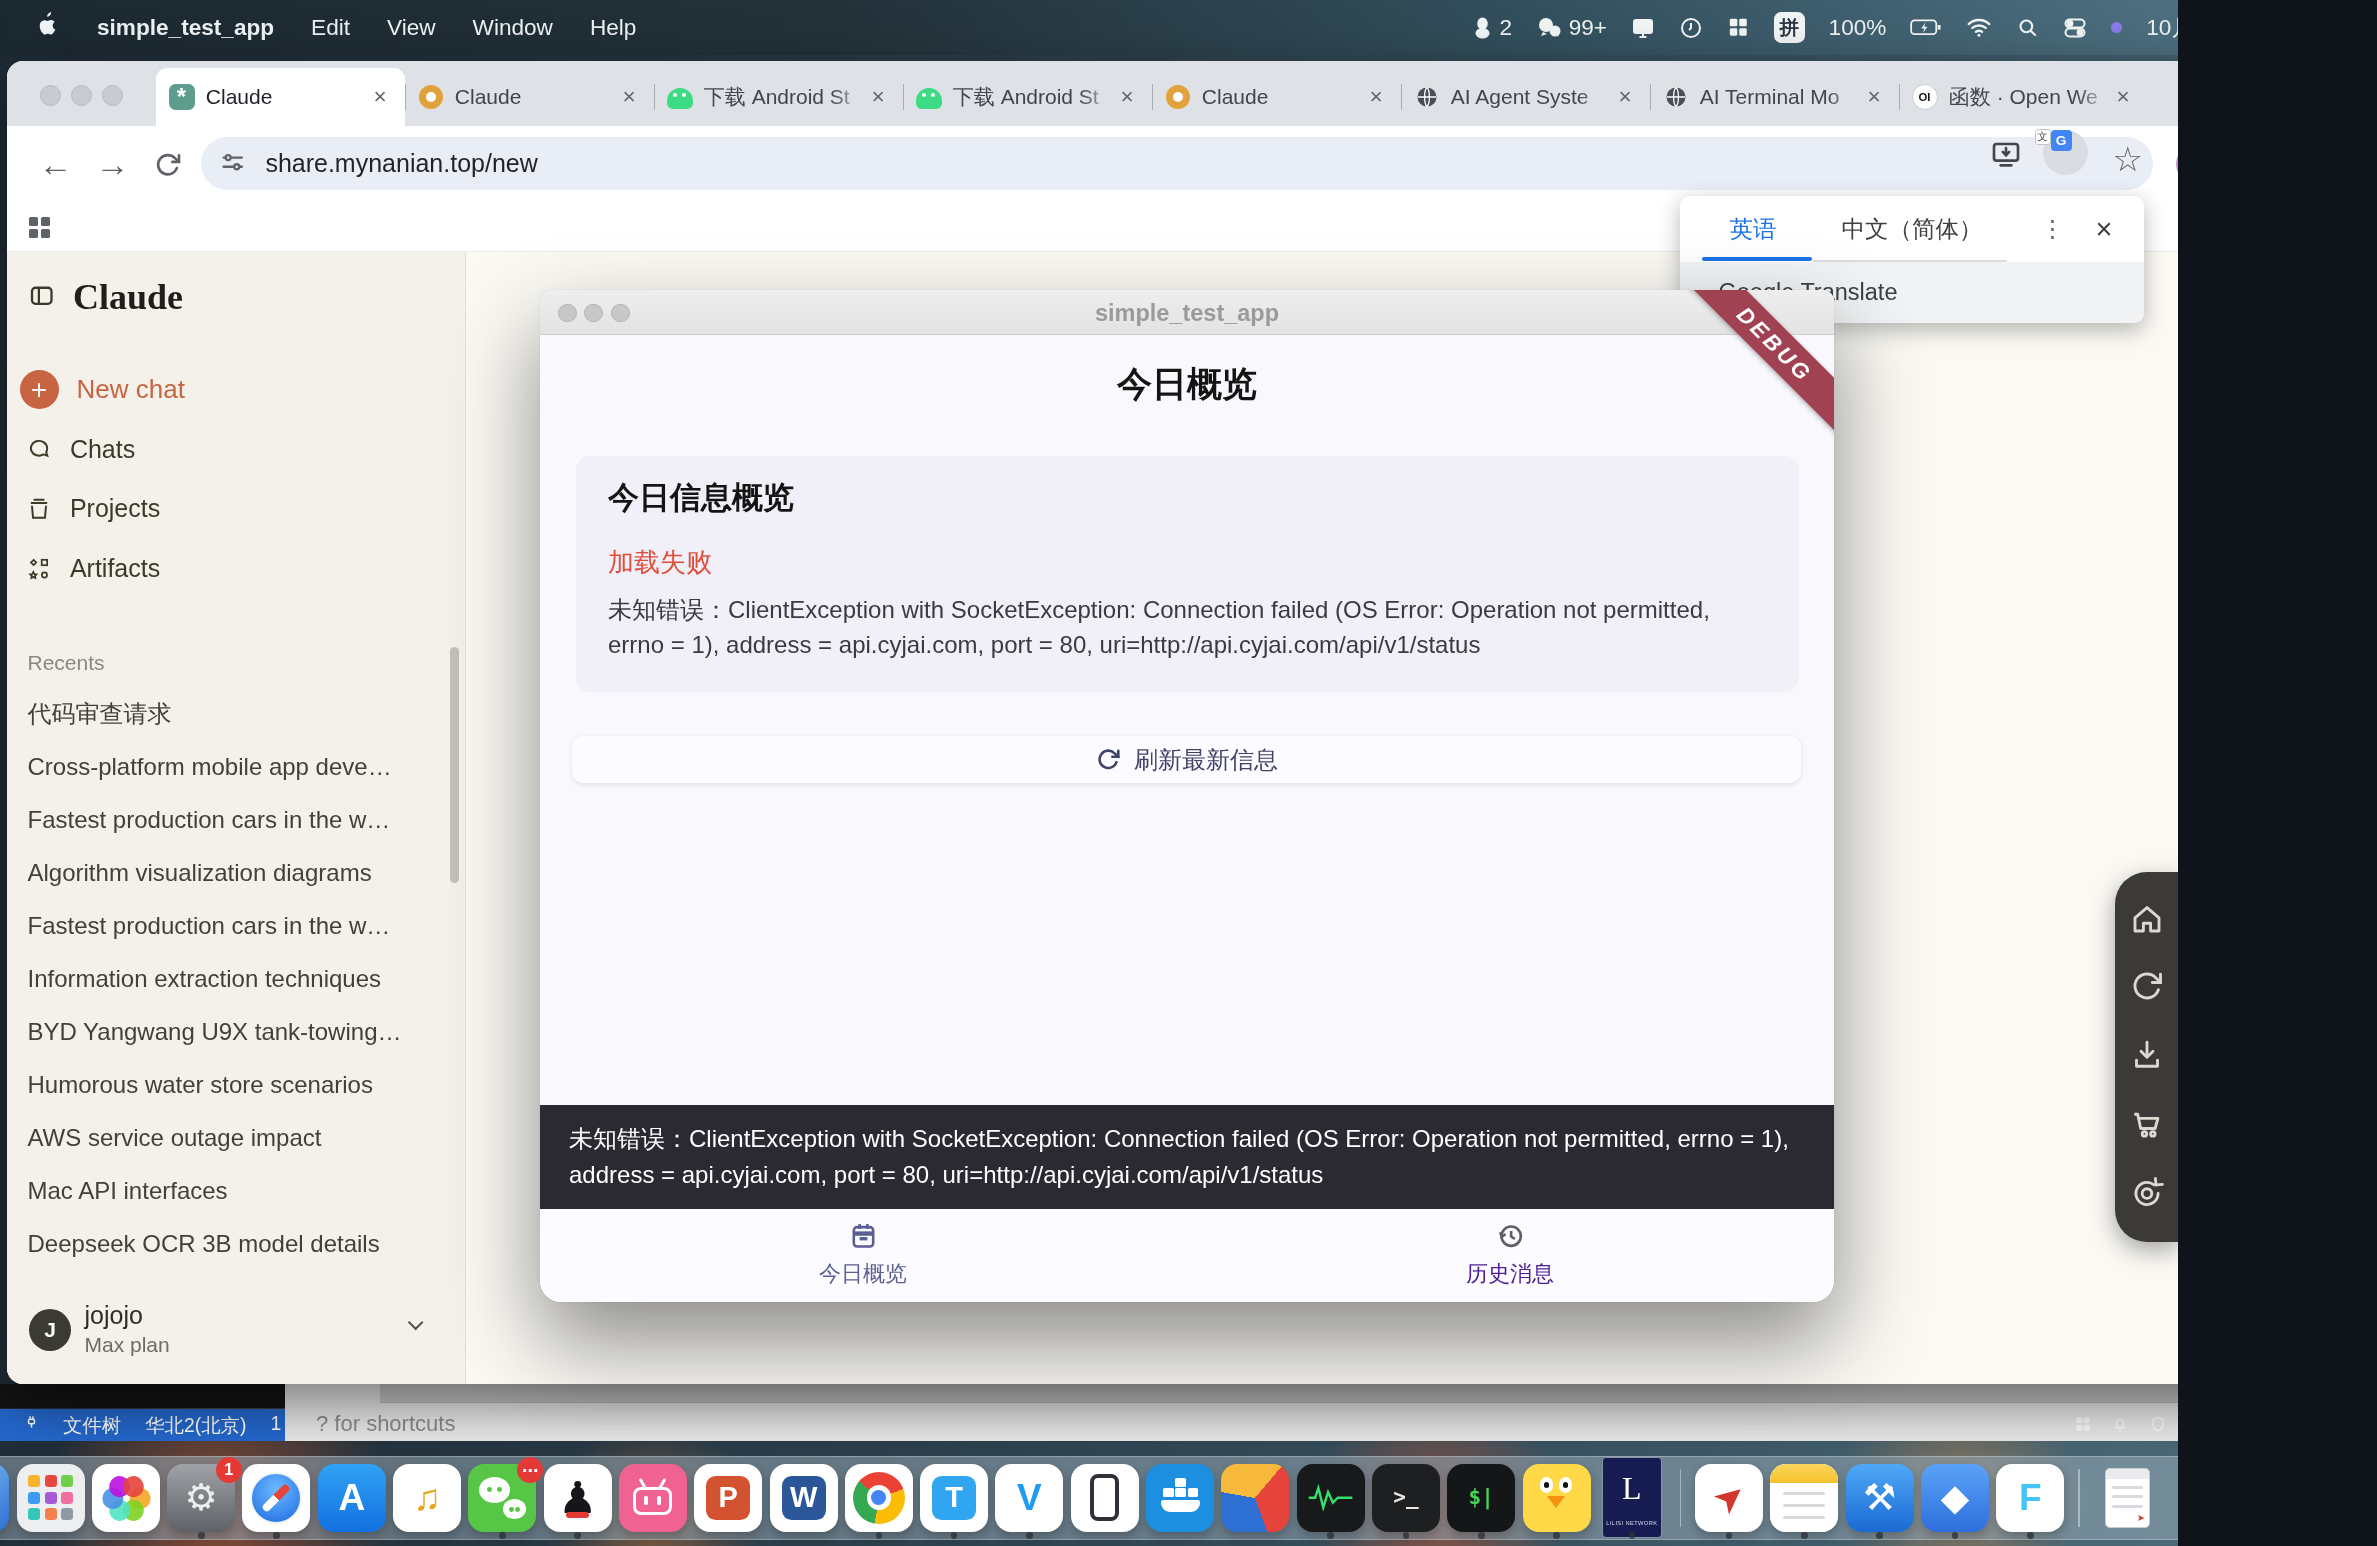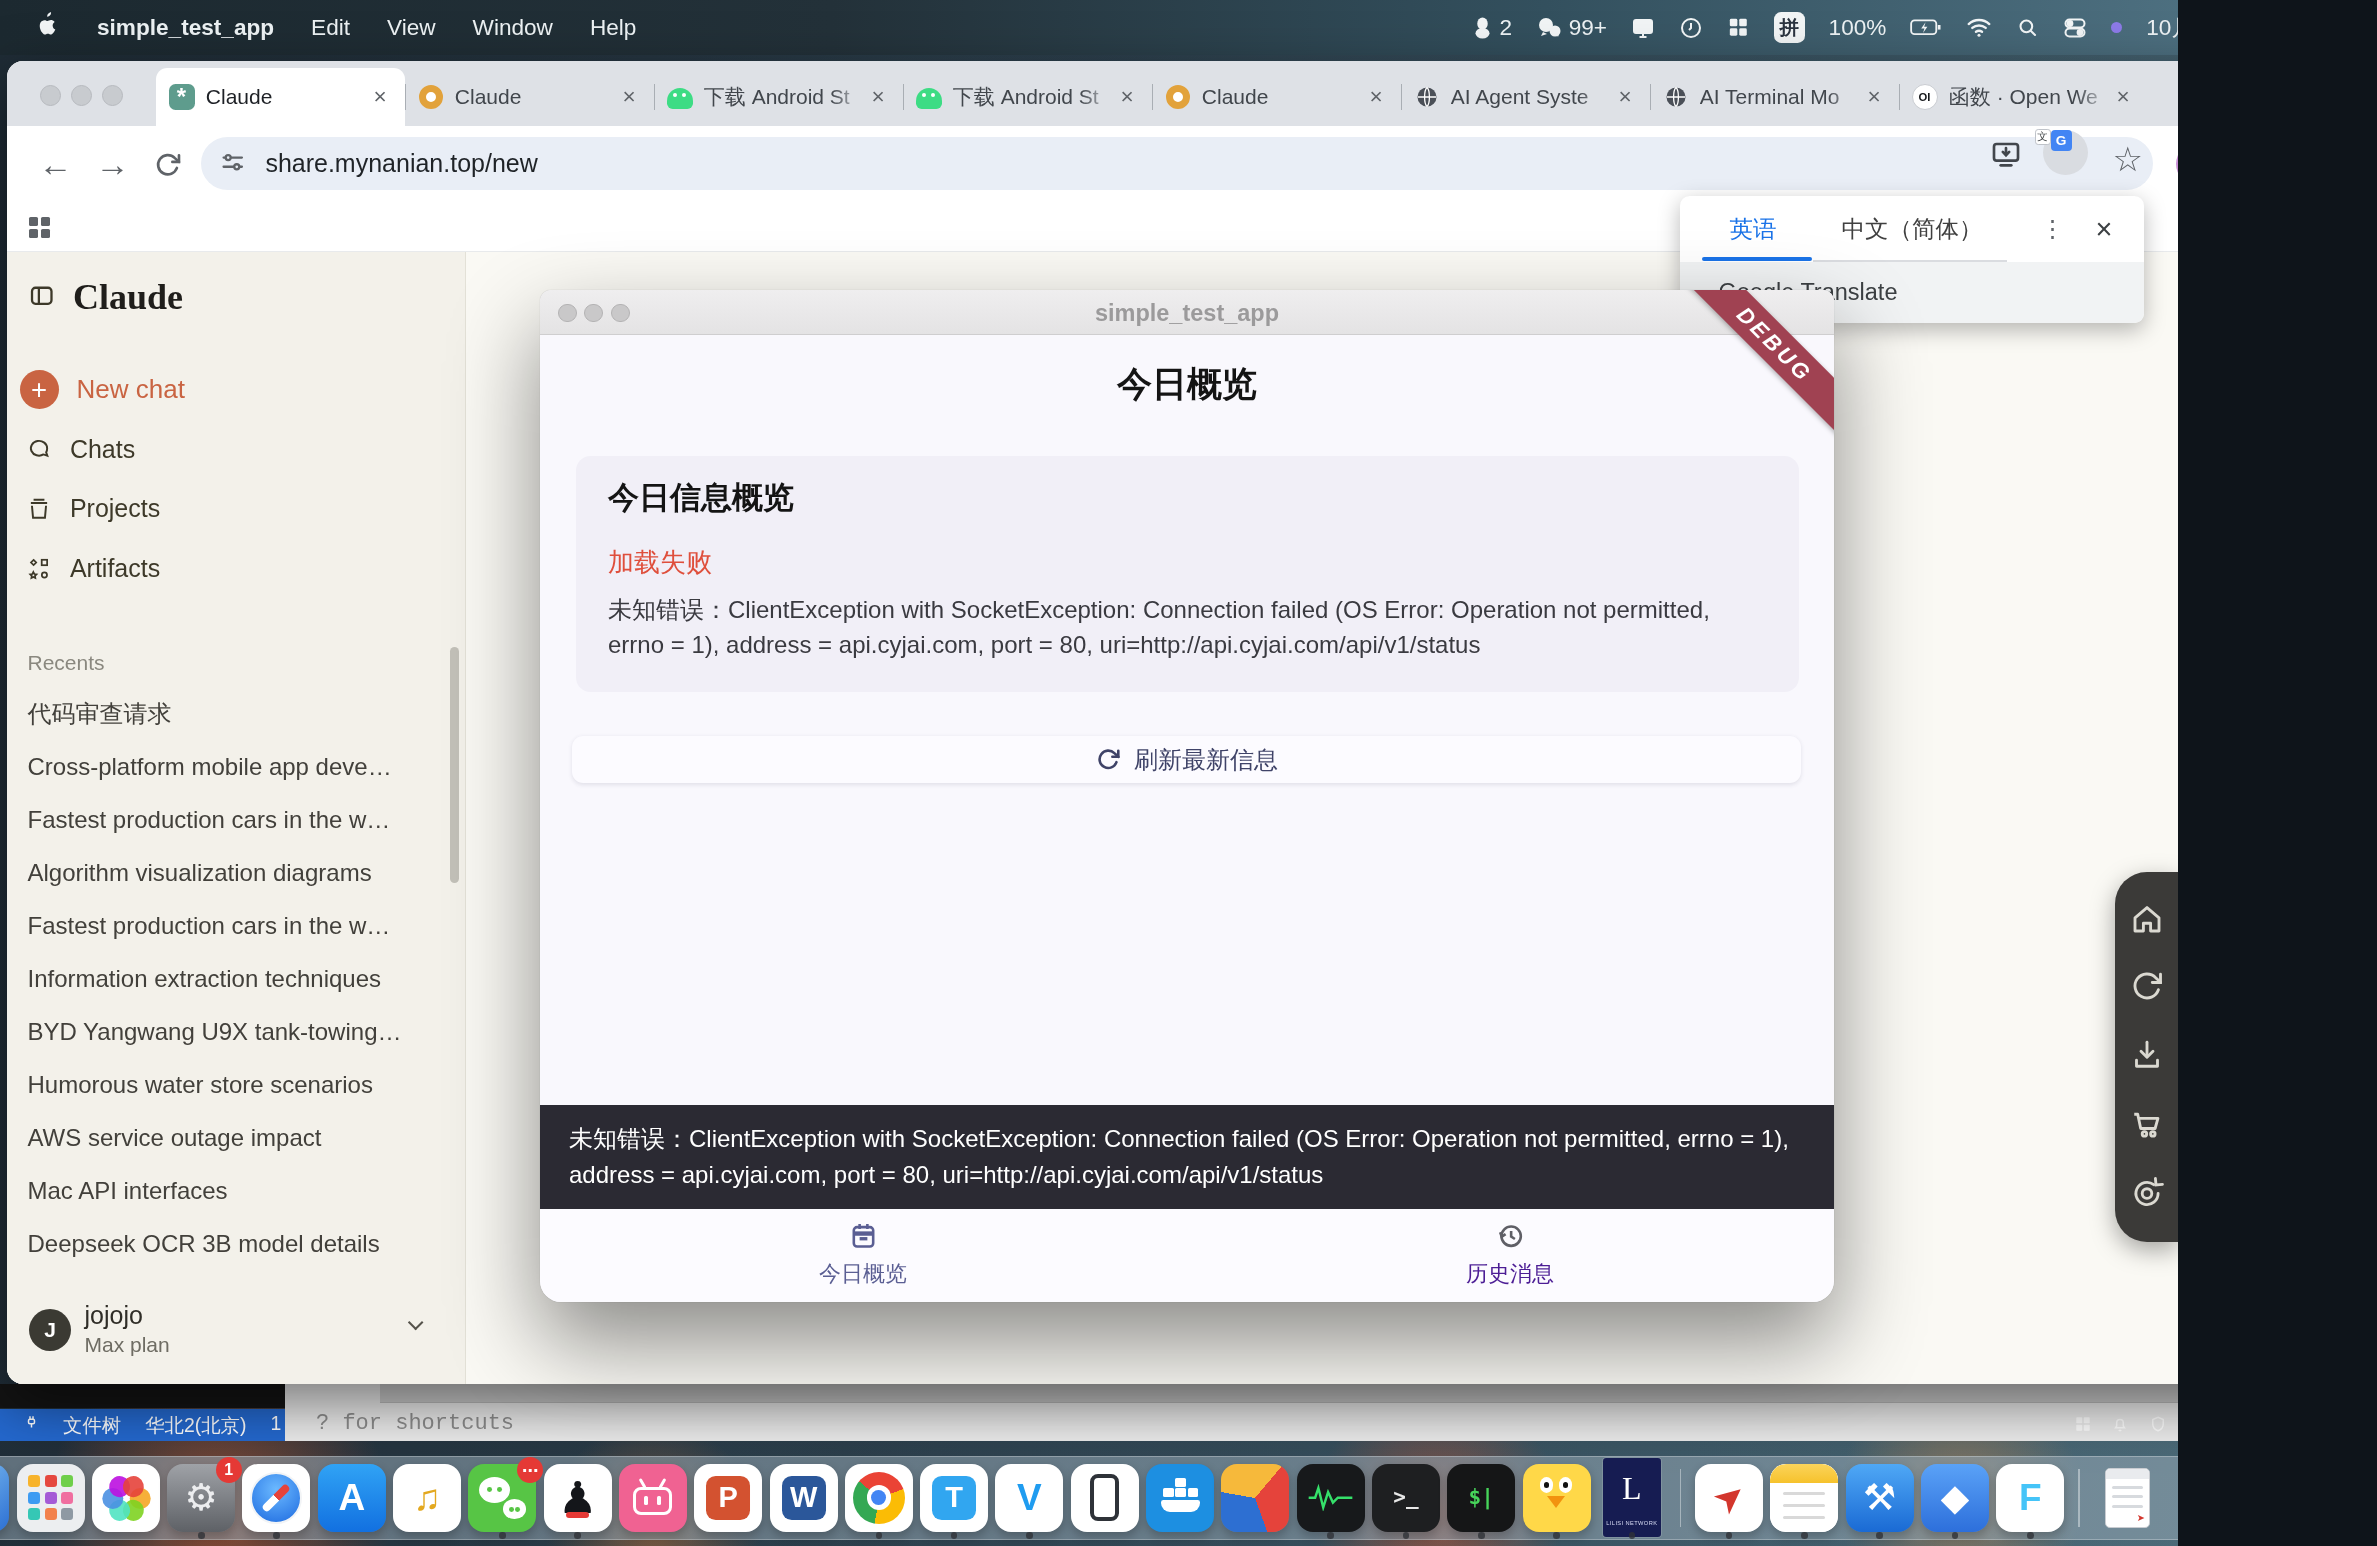--- a/index.html
+++ b/index.html
@@ -30,21 +30,21 @@
     display:flex;align-items:center;justify-content:center;font-size:19.4px;font-weight:bold;}
   .cc-dot{width:11.3px;height:11.3px;border-radius:50%;background:#8D7BE8;}
 
   
   #bg-bluebar{position:absolute;left:0;top:1409px;width:2377px;height:32px;background:#2468CE;
     color:#fff;font-size:19.4px;display:flex;align-items:center;gap:21px;padding-left:24px;}
   #bg-black{position:absolute;left:0;top:1384px;width:285px;height:24px;background:#141414;}
   #bg-graywin{position:absolute;left:285px;top:1375px;width:1976px;height:66px;background:#ECECEC;}
   #bg-graywin .scrollstrip{position:absolute;left:95px;top:0;right:0;height:27.5px;background:#CDCDCD;border-bottom:0.8px solid #BdBDBD;}
   #bg-graywin .hint{position:absolute;left:31px;top:36px;color:#8D8D8D;
-    font-family:Liberation Mono, monospace;font-size:22px;}
+    font-family:Liberation Sans, sans-serif;font-size:22px;}
   #bg-gray2{position:absolute;left:2261px;top:1375px;width:116px;height:34px;background:#E4E4E4;}
   #bluebar-right{position:absolute;right:11.3px;top:1409px;height:32px;display:flex;align-items:center;gap:19.4px;color:#fff;}
 
   
   #chrome{position:absolute;left:6.5px;top:61px;width:2365px;height:1323px;border-radius:16px;
     overflow:hidden;background:#fff;box-shadow:0 19.4px 57px rgba(0,0,0,.5);}
   #tabstrip{position:absolute;left:0;top:0;width:100%;height:65px;background:#DEE1E6;}
   .tl-dot{position:absolute;top:23.5px;width:21px;height:21px;border-radius:50%;background:#C8CBCF;border:0.8px solid #B7BABF;}
   #tabs{position:absolute;left:149px;top:6.5px;height:58px;display:flex;}
   .tab{width:249px;height:58px;display:flex;align-items:center;padding:0 13px;position:relative;

